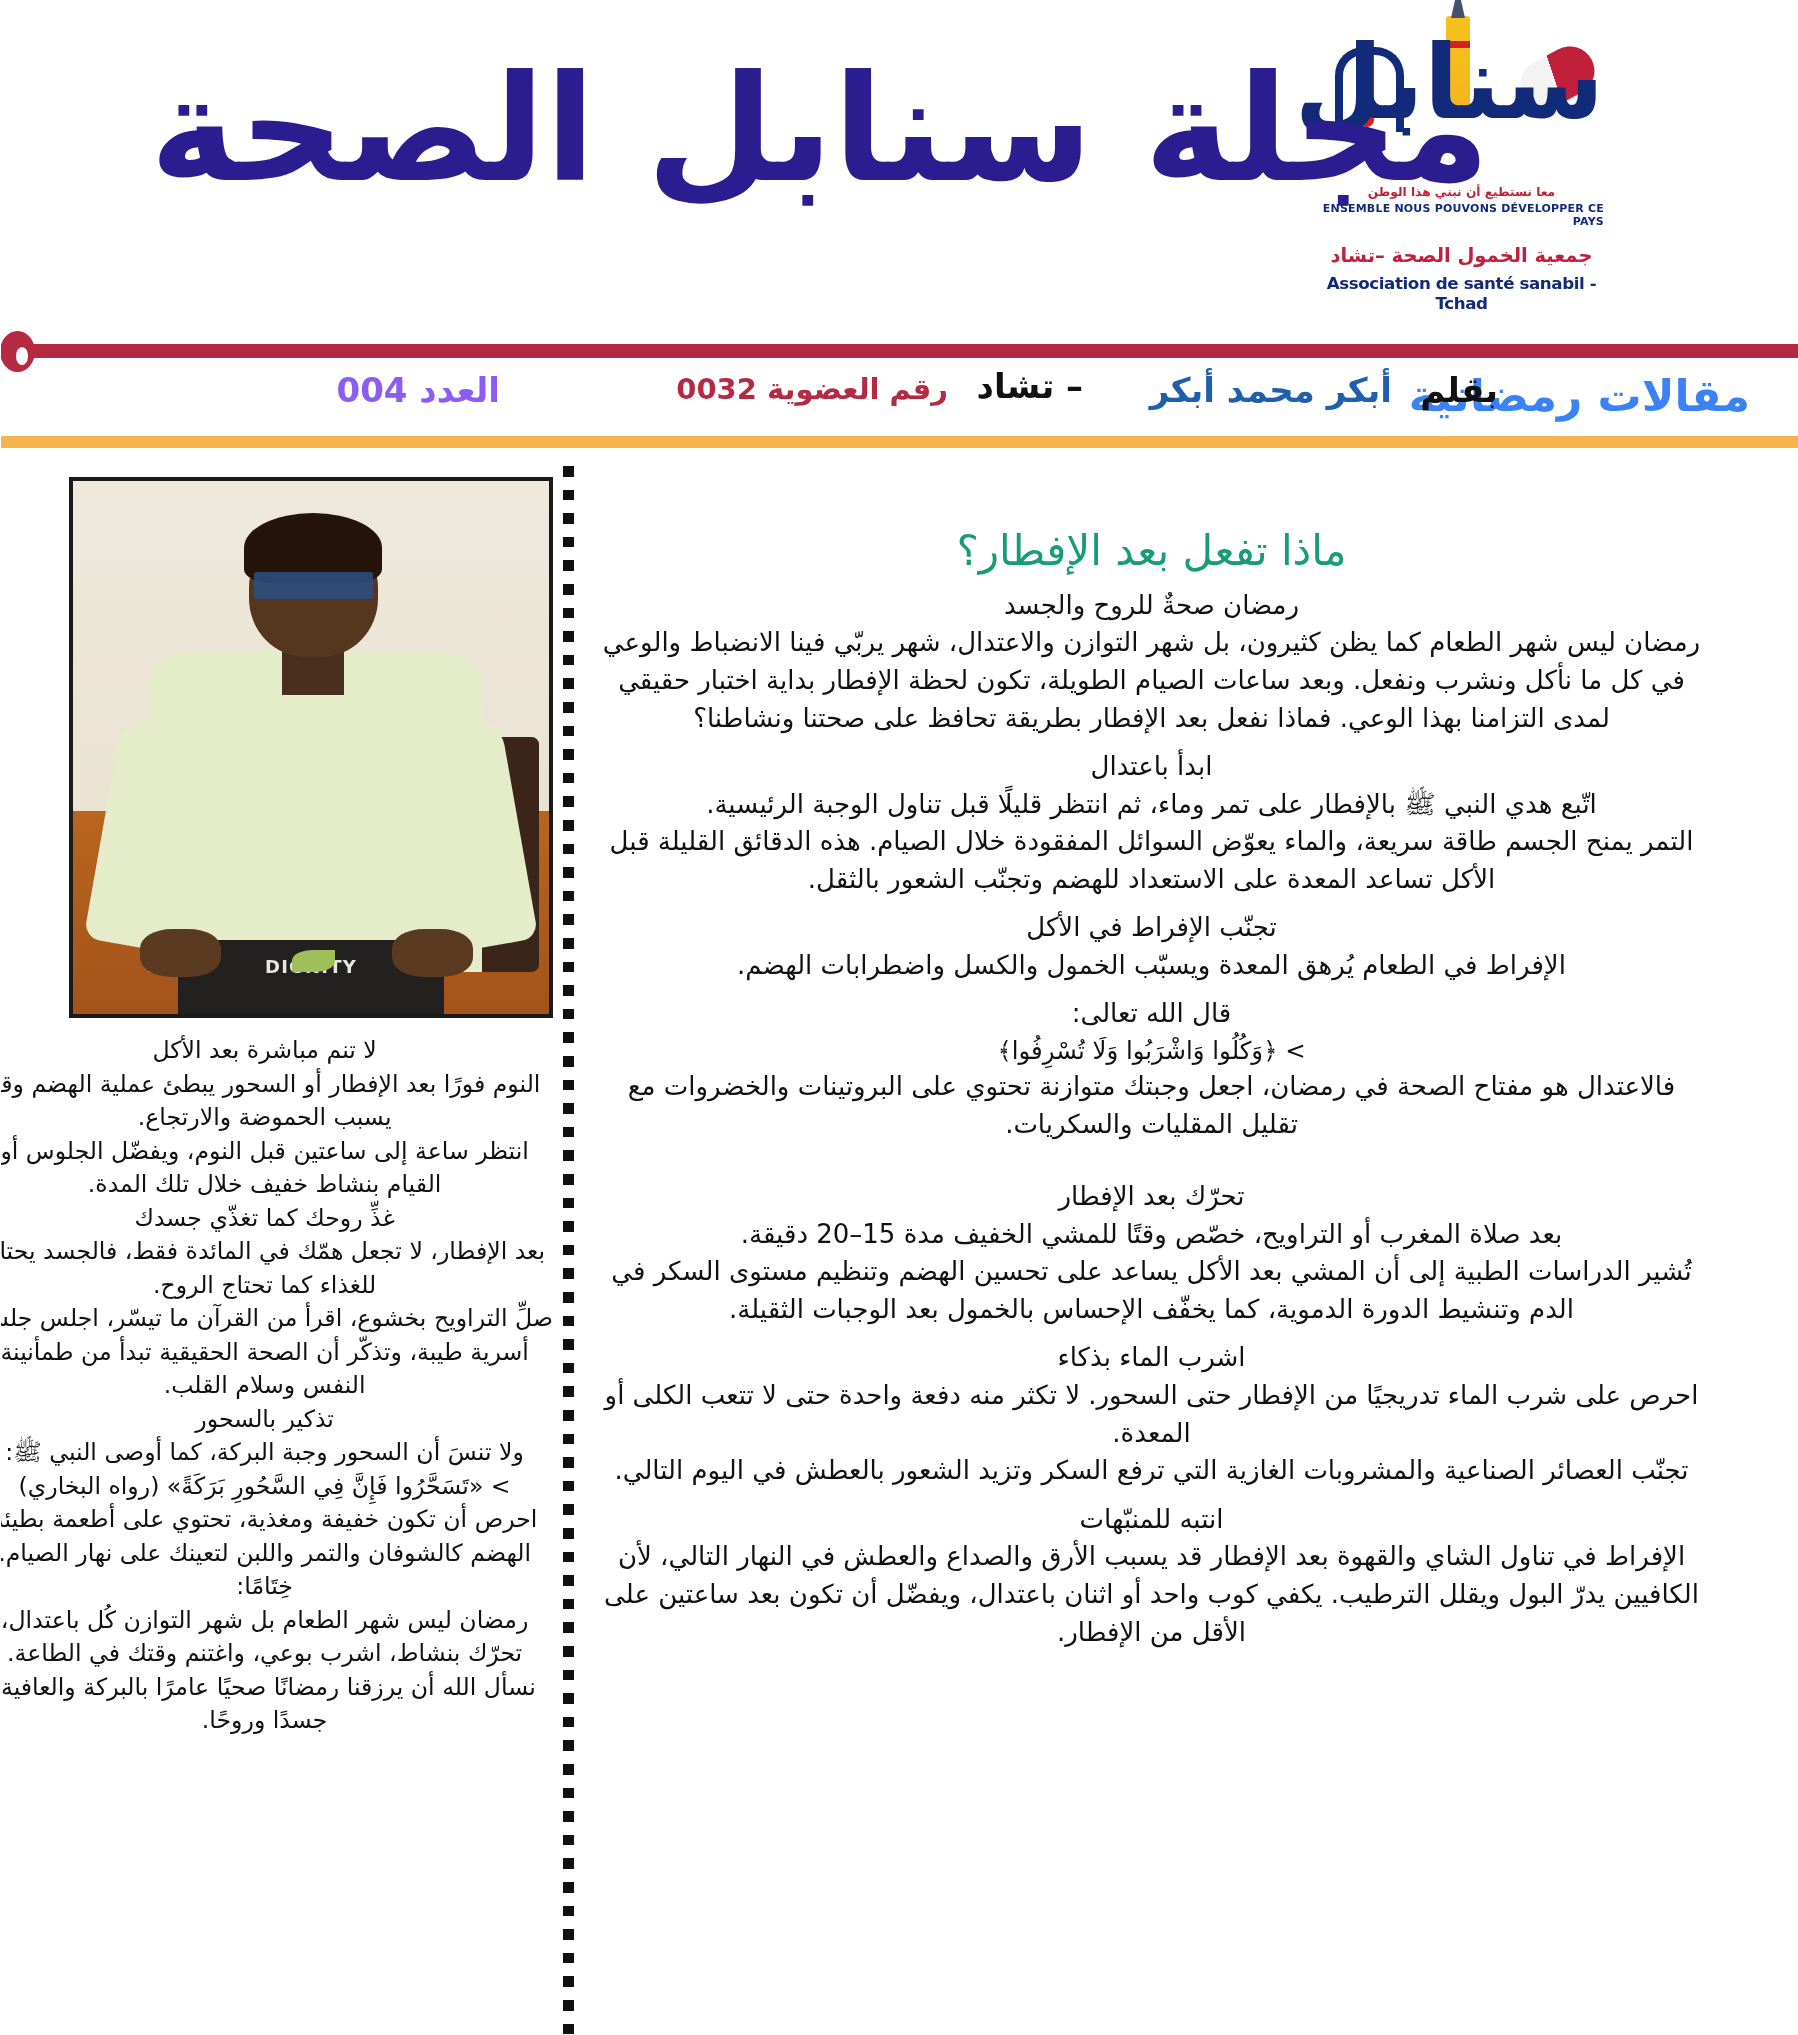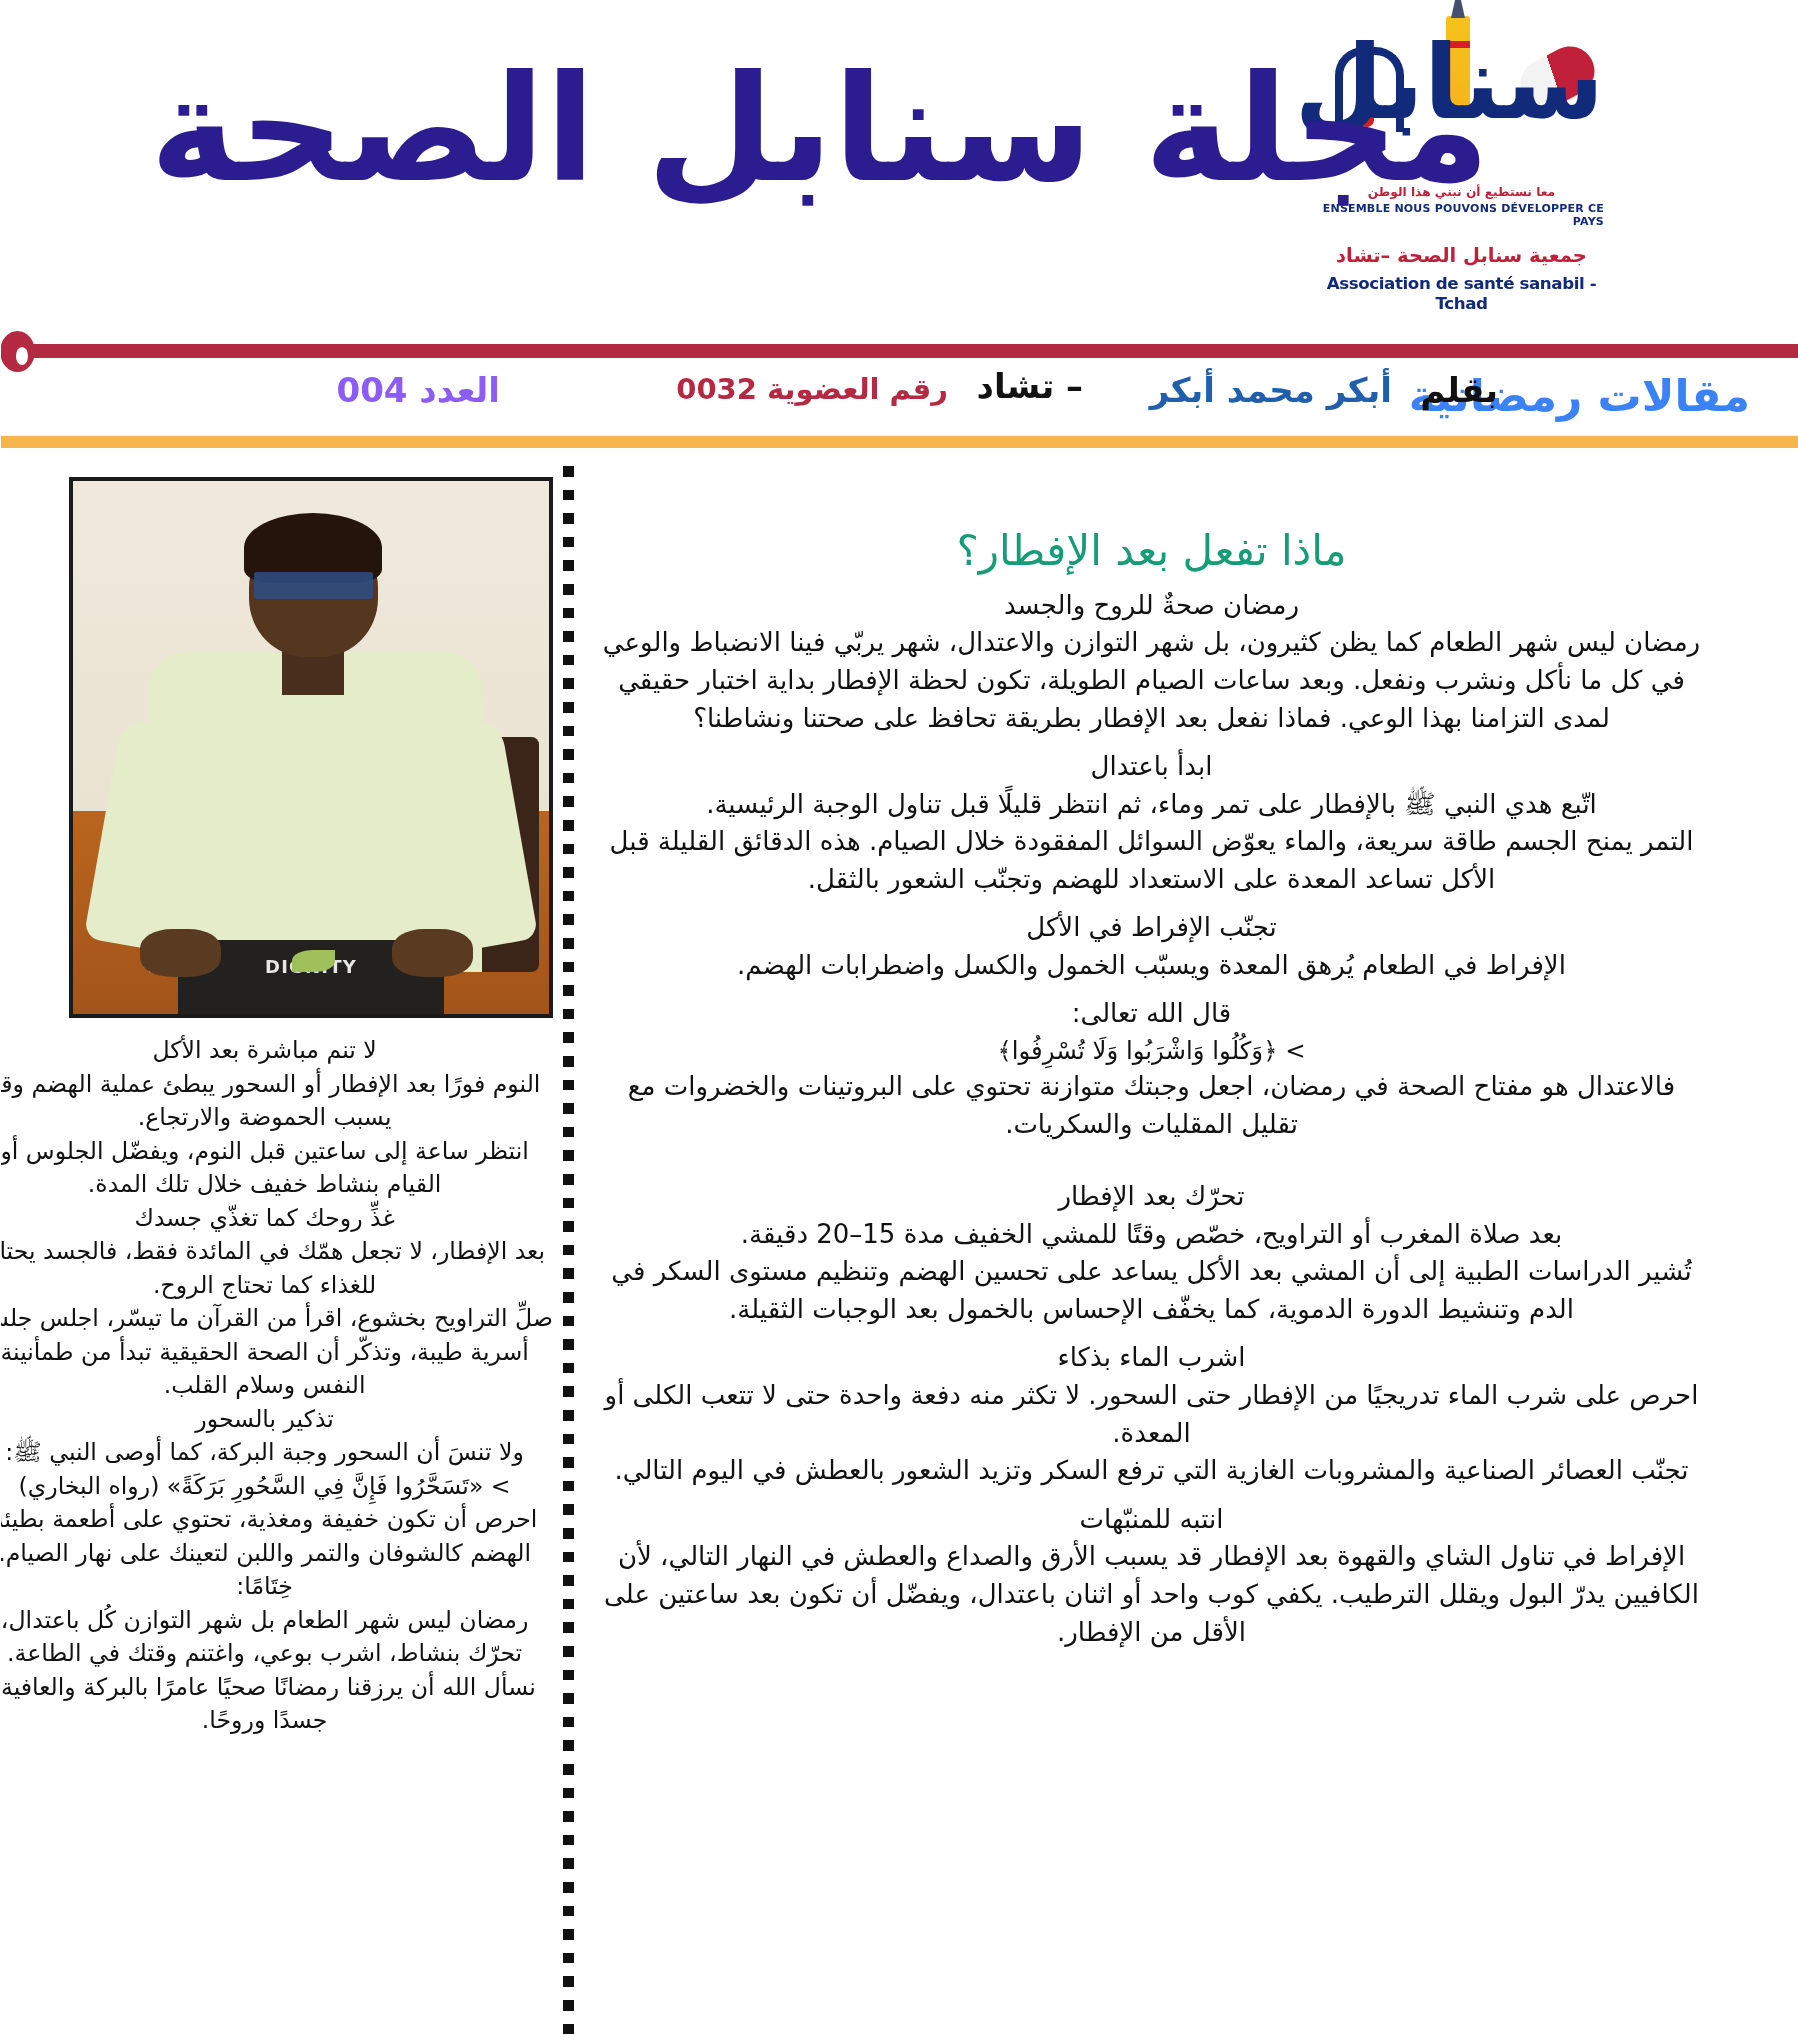--- a/index.html
+++ b/index.html
@@ -141,21 +141,21 @@
       <div class="logo-art">
         <div class="logo-stetho">
             <div class="tip"></div>
           </div>
         <div class="logo-pen"></div>
         <div class="logo-caps"></div>
         <div class="logo-word">سنابل</div>
       </div>
       <div class="logo-sub-ar">معا نستطيع أن نبني هذا الوطن</div>
       <div class="logo-sub-fr">ENSEMBLE NOUS POUVONS DÉVELOPPER CE PAYS</div>
-      <div class="logo-assoc-ar">جمعية سنابل الصحة –تشاد</div>
+      <div class="logo-assoc-ar">جمعية الخمول الصحة –تشاد</div>
       <div class="logo-assoc-fr">Association de santé sanabil - Tchad</div>
     </div>
 
     <div class="mag-title">مجلة سنابل الصحة</div>
   </div>
 
   <div class="red-rule"></div>
   <div class="red-circle"></div>
 
   <div class="subbar">

